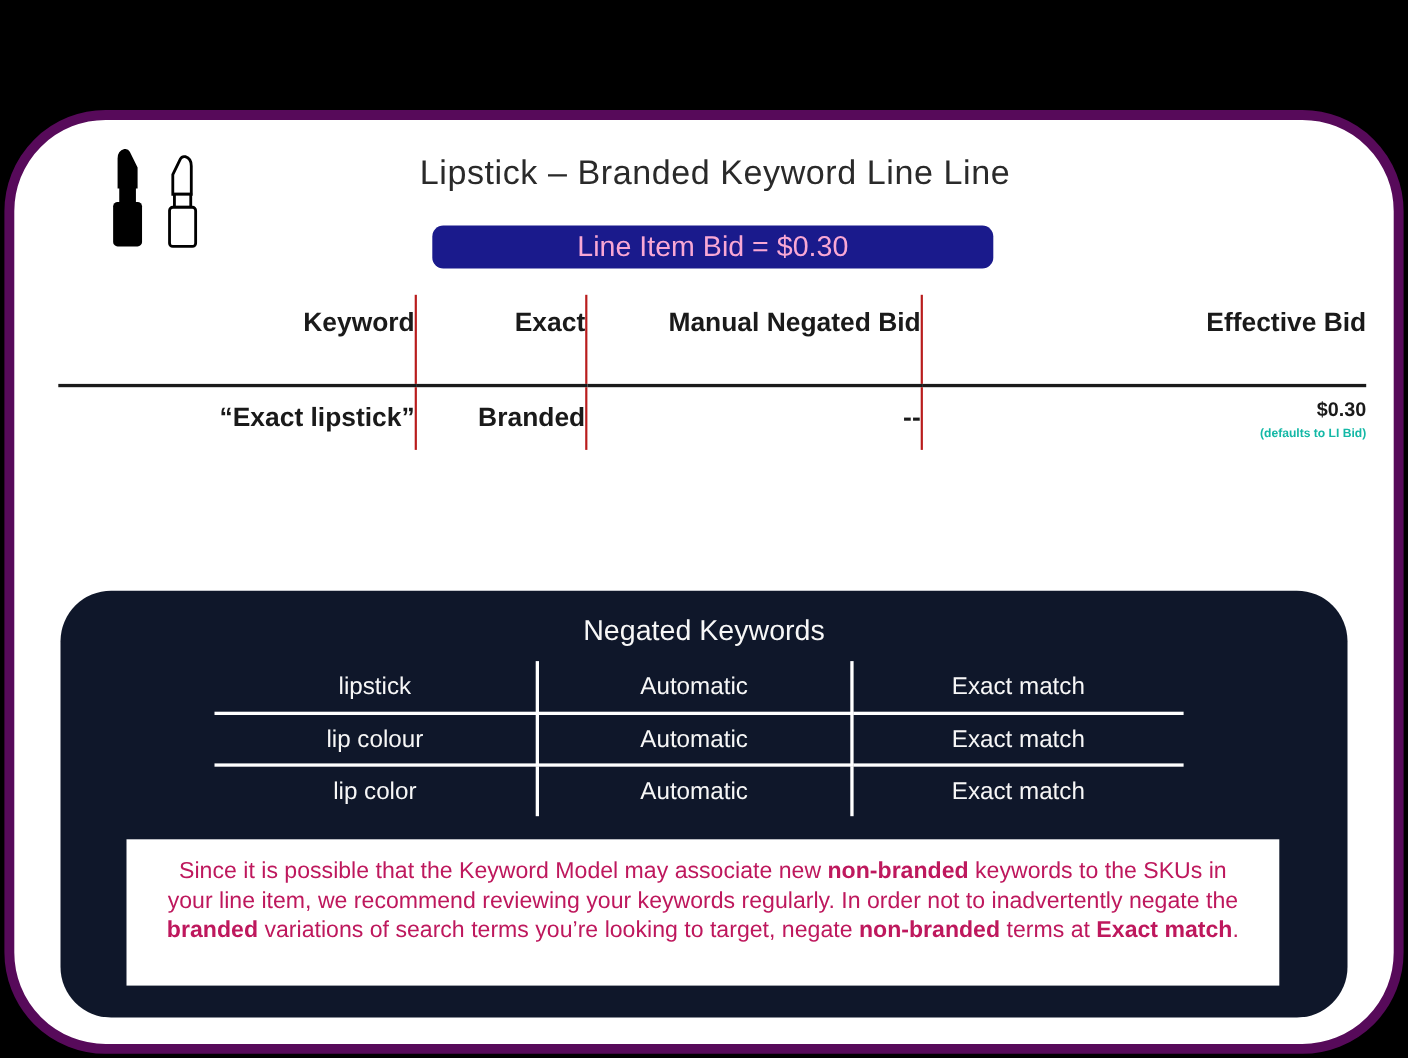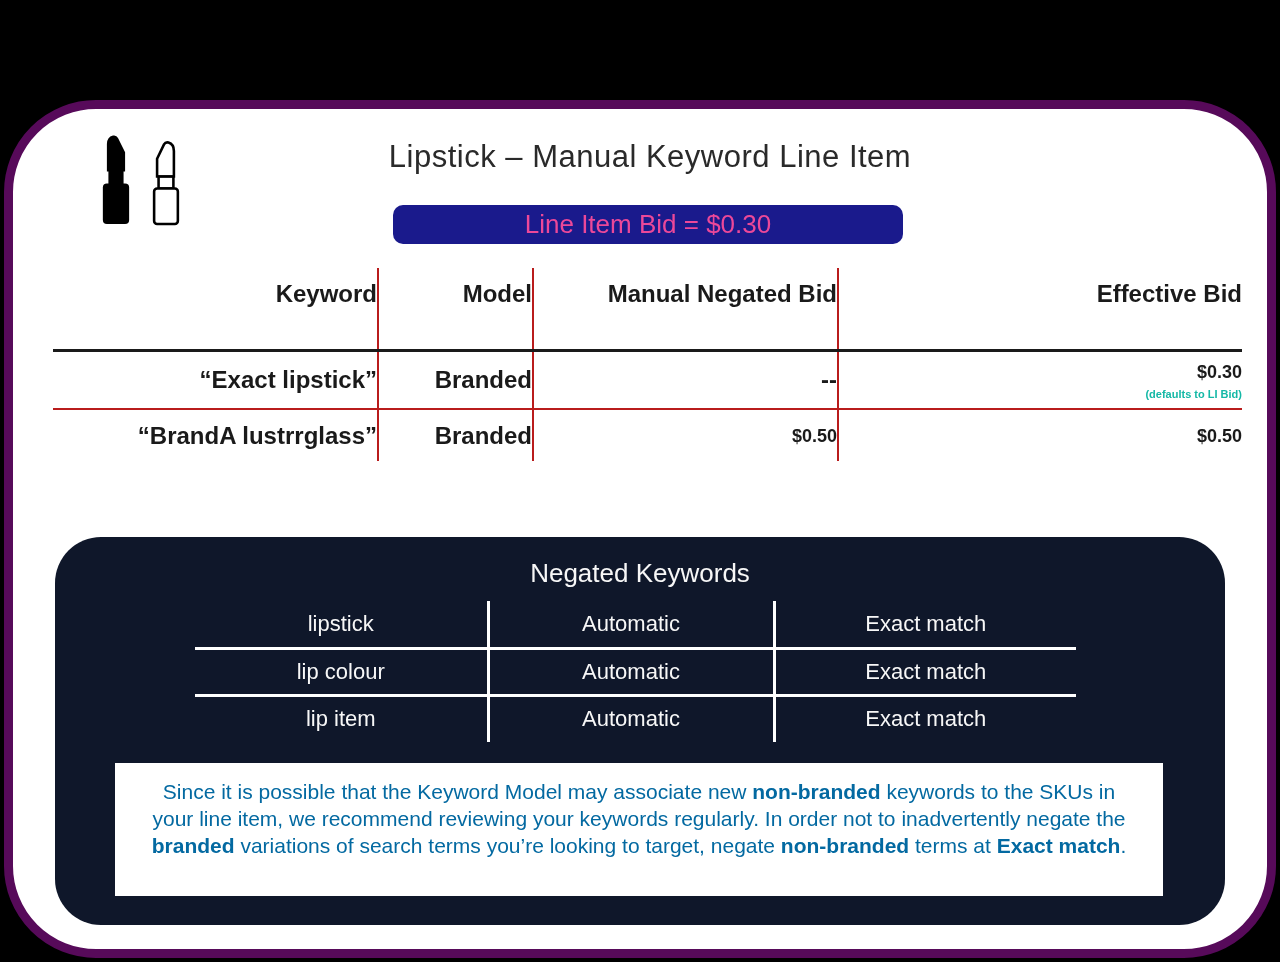--- a/index.html
+++ b/index.html
@@ -26,21 +26,21 @@
     text-align: center;
     font-size: 31px;
     letter-spacing: 0.5px;
     color: #2a2a2a;
   }
   .bid-pill {
     position: absolute;
     left: 393px; top: 205px;
     width: 510px; height: 39px;
     border-radius: 10px;
-    color: #ec4899;
+    color: #f9a8d4;
     font-size: 26px;
     text-align: center;
     line-height: 38px;
   }
   table { border-collapse: collapse; border-style: hidden; table-layout: fixed; }
   .kw-table {
     position: absolute;
     left: 53px; top: 268px;
     width: 1189px;
     color: #1a1a1a;
@@ -91,21 +91,21 @@
     position: absolute;
     left: 115px; top: 763px;
     width: 1048px; height: 133px;
     background: #fff;
   }
   .note-text {
     padding: 15px 26px 0;
     font-size: 21px;
     line-height: 27px;
     text-align: center;
-    color: #0369a1;
+    color: #be185d;
   }
   .note-text b { font-weight: 700; }
 </style>
 </head>
 <body>
 
 <div class="screen">
 
   <div class="card" style="border-color: rgb(87, 10, 90);"></div>
 
@@ -117,55 +117,45 @@
     </svg>
   </div>
   <div class="icon-wrap" style="left:146px; top:140px;">
     <svg width="38" height="87" viewBox="0 0 36 88" aria-hidden="true">
       <path d="M10 37 V19 L17 4.5 Q18.5 1.8 21.5 2.5 Q27 4.2 27 11 V37 Z" fill="#fff" stroke="#000" stroke-width="2.6"></path>
       <rect x="11.5" y="37" width="15" height="12" fill="#fff" stroke="#000" stroke-width="2.6"></rect>
       <rect x="7" y="49" width="24" height="36" rx="3" fill="#fff" stroke="#000" stroke-width="2.6"></rect>
     </svg>
   </div>
 
-  <div class="page-title">Lipstick – Manual Keyword Line Item</div>
+  <div class="page-title">Lipstick – Branded Keyword Line Line</div>
 
   <div class="bid-pill" style="background: rgb(26, 26, 140);">Line Item Bid = $0.30</div>
 
   <table class="kw-table">
     <colgroup>
       <col style="width:325px">
         <col style="width:155px">
       <col style="width:305px">
         <col style="width:404px">
     </colgroup>
     <tbody>
         <tr>
       <th>Keyword</th>
-      <th>Model</th>
+      <th>Exact</th>
       <th>Manual Negated Bid</th>
       <th>Effective Bid</th>
     </tr>
     <tr>
       <td>“Exact lipstick”</td>
       <td>Branded</td>
       <td>--</td>
       <td>
         <span class="bid-main">$0.30</span>
         <span class="bid-note">(defaults to LI Bid)</span>
-      </td>
-    </tr>
-    <tr class="short">
-      <td>“BrandA lustrrglass”</td>
-      <td>Branded</td>
-      <td>
-        <span class="bid-main">$0.50</span>
-      </td>
-      <td>
-        <span class="bid-main">$0.50</span>
       </td>
     </tr>
   </tbody>
     </table>
 
   <div class="dark-panel" style="background: #0f172a;">
     <div class="neg-title">Negated Keywords</div>
     <table class="neg-table">
       <colgroup>
         <col style="width:293px">
@@ -177,21 +167,21 @@
         <td>lipstick</td>
         <td>Automatic</td>
         <td>Exact match</td>
       </tr>
       <tr>
         <td>lip colour</td>
         <td>Automatic</td>
         <td>Exact match</td>
       </tr>
       <tr>
-        <td>lip item</td>
+        <td>lip color</td>
         <td>Automatic</td>
         <td>Exact match</td>
       </tr>
     </tbody>
       </table>
   </div>
 
   <div class="note-box">
     <p class="note-text"><span>Since it is possible that the Keyword Model may associate new </span><b>non-branded</b><span> keywords to the SKUs in your line item, we recommend reviewing your keywords regularly. In order not to inadvertently negate the </span><b>branded</b><span> variations of search terms you’re looking to target, negate </span><b>non-branded</b><span> terms at </span><b>Exact match</b><span>.</span></p>
   </div>

